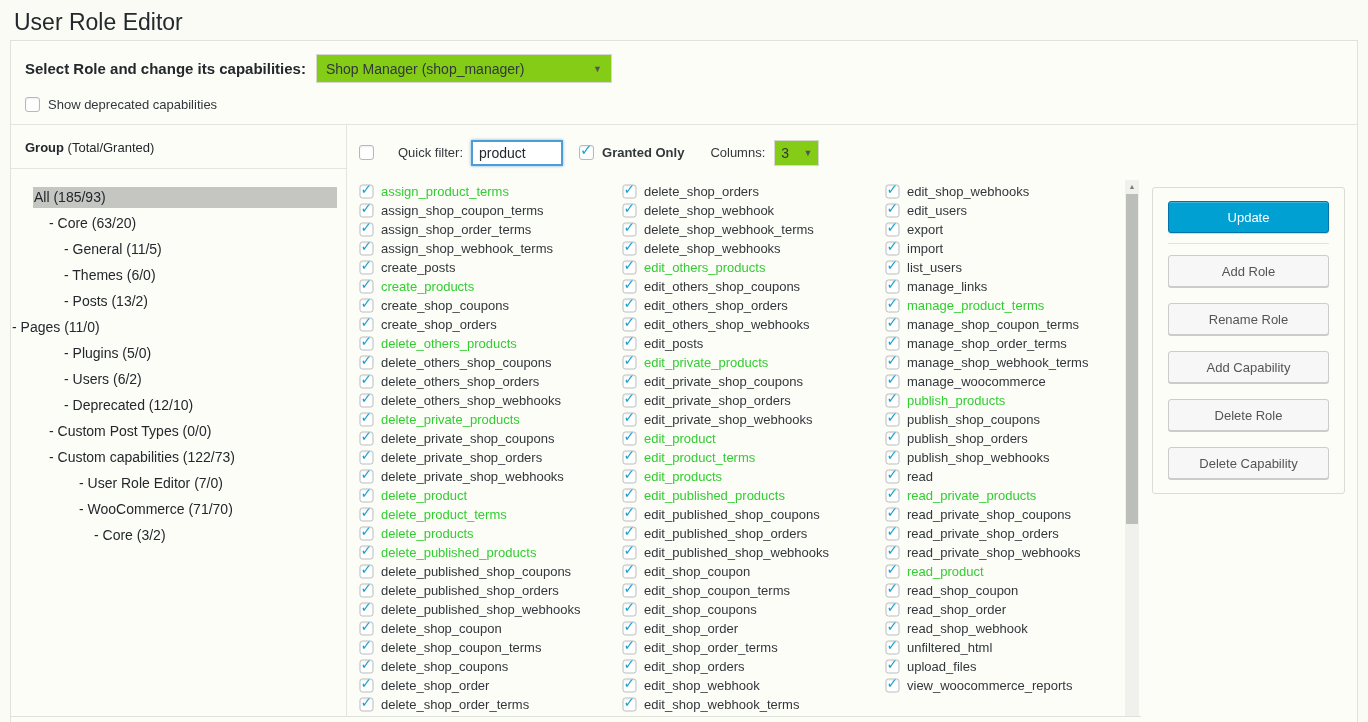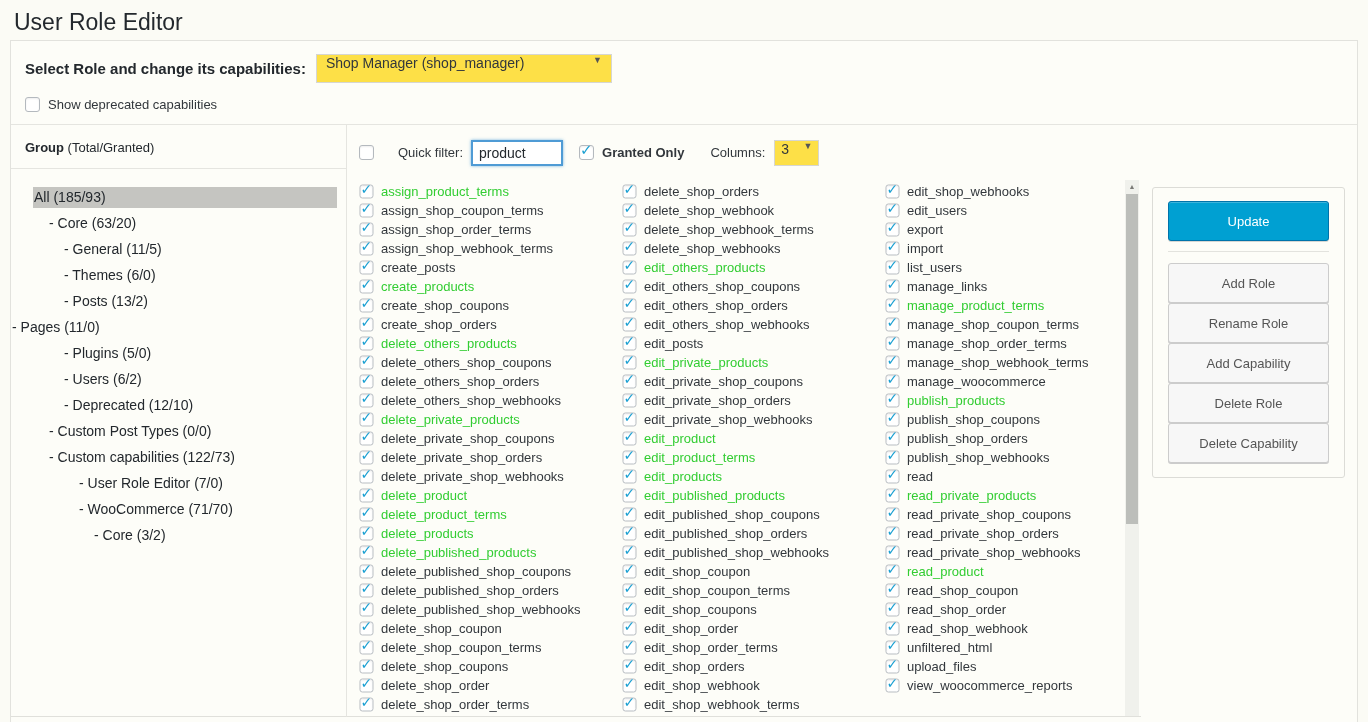--- a/index.html
+++ b/index.html
@@ -7,21 +7,21 @@
   body { background:#fbfbf5; font-family:"Liberation Sans", sans-serif; color:#32373c; }
 
   .page-title { font-size:23px; font-weight:400; color:#23282d; padding:9px 0 0 14px; height:40px; }
 
   .main-box { margin:0 10px; background:#fdfdf8; border:1px solid #e2e2dd; height:700px; }
 
   
   .top-section { border-bottom:1px solid #e5e5e0; padding:13px 0 12px 14px; }
   .role-row { display:flex; align-items:center; }
   .role-label { font-size:15px; font-weight:700; color:#23282d; margin-right:10px; }
-  .fakeselect { background:#fde047; border:1px solid #d6d6d2; height:29px; display:flex; align-items:flex-start; justify-content:space-between; padding:0 9px; font-size:14px; color:#32373c; cursor:pointer; }
+  .fakeselect { background:#84cc16; border:1px solid #d6d6d2; height:29px; display:flex; align-items:center; justify-content:space-between; padding:0 9px; font-size:14px; color:#32373c; cursor:pointer; }
   .role-select { width:296px; }
   .sel-arrow { font-size:9px; color:#555; margin-left:8px; }
   .toggles-row { display:flex; align-items:center; margin-top:14px; }
   .toggle-pair { display:flex; align-items:center; }
   .toggle-pair + .toggle-pair { margin-left:15px; }
   .toggle-pair .cb-text { margin-left:8px; font-size:13px; color:#32373c; }
 
   
   .wpcb { position:relative; display:inline-block; width:15px; height:15px; background:#fff; border:1px solid #b4b9be; border-radius:3px; box-shadow:inset 0 1px 2px rgba(0,0,0,.07); cursor:pointer; flex:0 0 15px; }
   .wpcb .tick { display:none; position:absolute; top:-4px; left:0px; font-size:15px; font-weight:700; color:#1ba0d2; font-family:"DejaVu Sans", sans-serif; line-height:16px; }
@@ -54,24 +54,24 @@
   .cap-label.hl { color:#32cd32; }
 
   
   .vscroll { position:absolute; right:2px; top:55px; width:14px; height:536px; background:#f0f1ec; }
   .vscroll-up { height:13px; display:flex; align-items:center; justify-content:center; font-size:7px; color:#7a7a76; cursor:pointer; }
   .vscroll-thumb { position:absolute; top:14px; left:1px; width:12px; height:330px; background:#bcbeba; cursor:pointer; }
 
   
   .actions-col { width:216px; padding:62px 12px 0 11px; }
   .actions-box { border:1px solid #dcdcd7; border-radius:3px; padding:13px 15px 14px; }
-  .btn { display:block; width:100%; height:40px; font-family:"Liberation Sans",sans-serif; font-size:13px; border-radius:3px; cursor:pointer; }
+  .btn { display:block; width:100%; height:32px; font-family:"Liberation Sans",sans-serif; font-size:13px; border-radius:3px; cursor:pointer; }
   .btn-primary { background:#00a0d2; border:1px solid #0073aa; color:#fff; box-shadow:inset 0 1px 0 rgba(120,200,230,.5), 0 1px 0 rgba(0,0,0,.15); }
   .btn-sep { border:none; border-top:1px solid #e3e3de; margin:10px 0 11px; }
-  .btn-secondary { background:#f7f7f7; border:1px solid #cccccc; color:#555; box-shadow:0 1px 0 #cccccc; margin-bottom:0; }
+  .btn-secondary { background:#f7f7f7; border:1px solid #cccccc; color:#555; box-shadow:0 1px 0 #cccccc; margin-bottom:16px; }
   .btn-secondary:last-child { margin-bottom:0; }
 </style>
 </head>
 <body>
 
 <h1 class="page-title">User Role Editor</h1>
 
 <div class="main-box">
 
   <div class="top-section">

